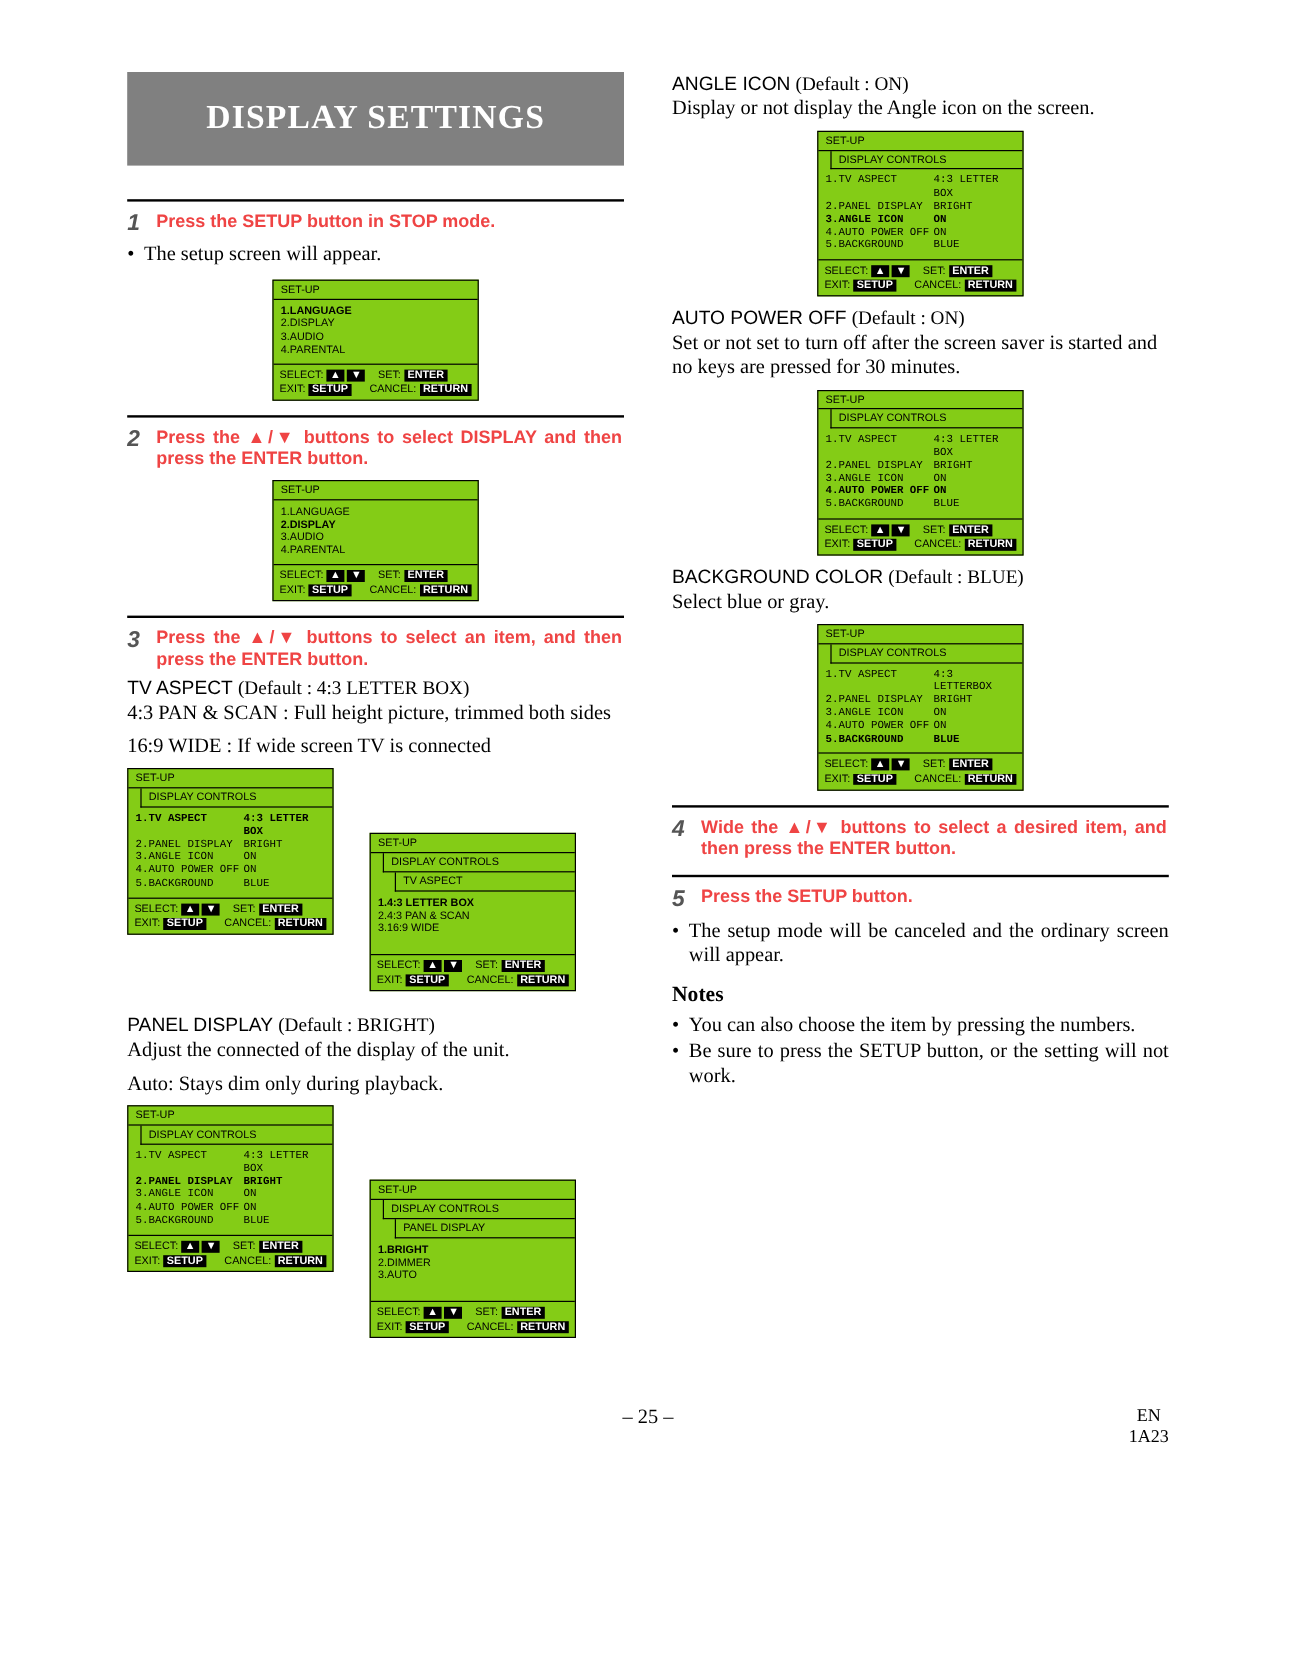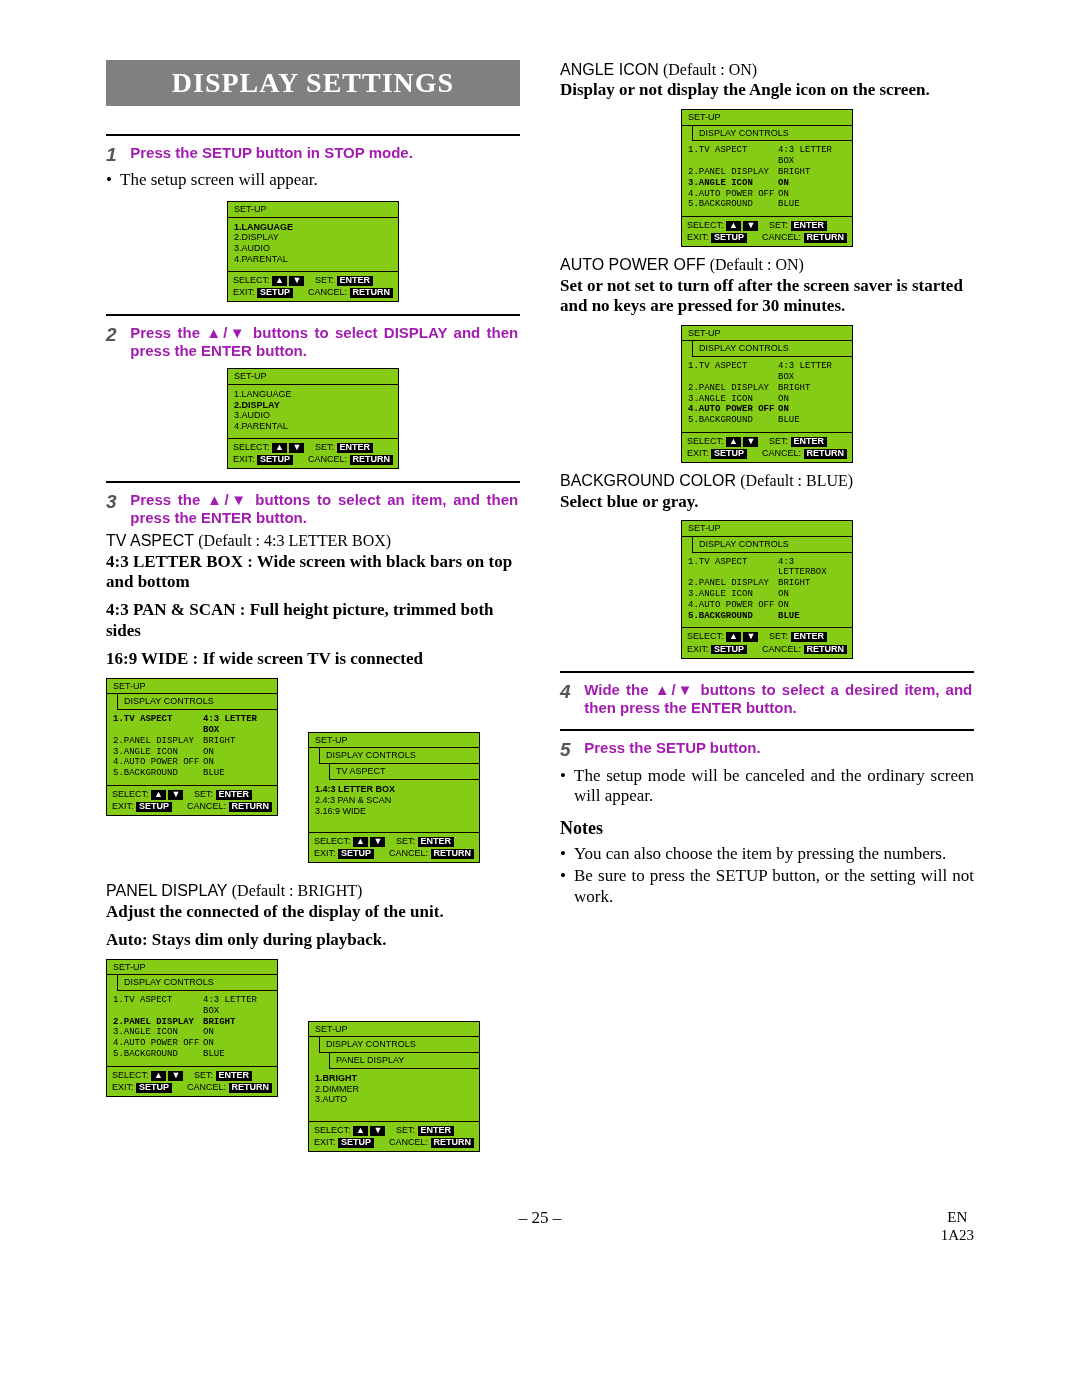--- a/index.html
+++ b/index.html
@@ -20,21 +20,21 @@
     flex: 1;
     min-width: 0;
   }
   .title-bar {
     background: #808080;
     color: #fff;
     font-family: "Times New Roman", serif;
     font-weight: bold;
     font-size: 28px;
     text-align: center;
-    padding: 6px 0;
+    padding: 22px 0;
     margin-bottom: 28px;
     letter-spacing: 1px;
   }
   .rule {
     border-top: 2px solid #000;
     margin: 12px 0 8px 0;
   }
   .step {
     margin: 6px 0 4px 0;
   }
@@ -44,21 +44,21 @@
     font-style: italic;
     font-size: 19px;
     color: #555;
     display: inline-block;
     width: 20px;
     vertical-align: top;
   }
   .step-text {
     font-family: Arial, Helvetica, sans-serif;
     font-weight: bold;
-    color: #a21caf;
+    color: #ef4444;
     font-size: 15px;
     display: inline-block;
     width: calc(100% - 26px);
     vertical-align: top;
     text-align: justify;
   }
   ul.bullets {
     list-style: none;
     padding: 0;
     margin: 4px 0 10px 0;
@@ -70,21 +70,21 @@
     text-align: justify;
   }
   ul.bullets > li::before {
     content: "\2022";
     position: absolute;
     left: 0;
     top: 0;
   }
   .param-title { font-family: Arial, Helvetica, sans-serif; font-size: 16px; display:inline; }
   .param-default { font-family: "Times New Roman", serif; font-size: 16px; }
-  .desc { margin: 0 0 8px 0; font-weight: bold; }
+  .desc { margin: 0 0 8px 0; }
 
   .notes-h {
     font-weight: bold;
     font-size: 18px;
     margin: 12px 0 4px 0;
   }
 
   
   .osd-row { display:flex; gap:30px; align-items:flex-start; justify-content:flex-start; margin:8px 0 8px 0; }
   .osd {
@@ -197,21 +197,20 @@
 
     <div class="rule"></div>
     <div class="step">
       <span class="step-num">3</span>
       <span class="step-text">Press the ▲/▼ buttons to select an item, and then press the ENTER button.</span>
     </div>
 
     <div>
       <span class="param-title">TV ASPECT</span>
       <span class="param-default">(Default : 4:3 LETTER BOX)</span>
-      <div class="desc">4:3 LETTER BOX : Wide screen with black bars on top and bottom</div>
       <div class="desc">4:3 PAN &amp; SCAN : Full height picture, trimmed both sides</div>
       <div class="desc">16:9 WIDE : If wide screen TV is connected</div>
     </div>
 
     <div class="osd-row">
 
       <div class="osd" style="margin:0">
         <div class="osd-head">SET-UP</div>
         <div class="osd-sub1">DISPLAY CONTROLS</div>
         <div class="osd-body">

